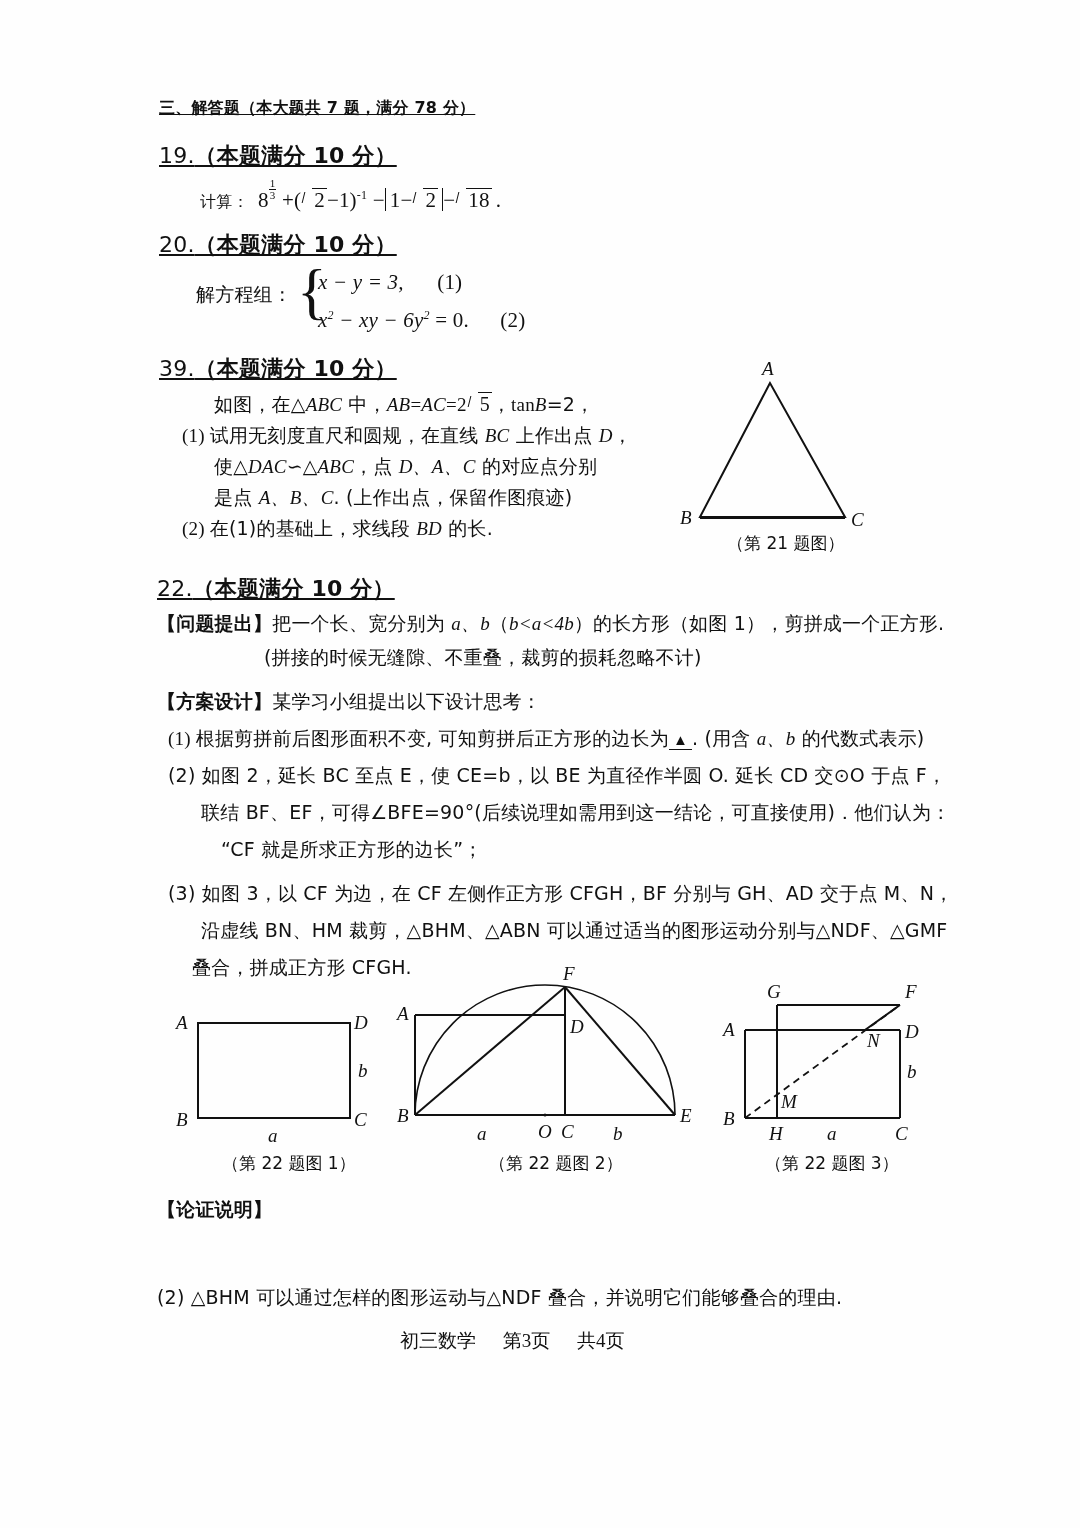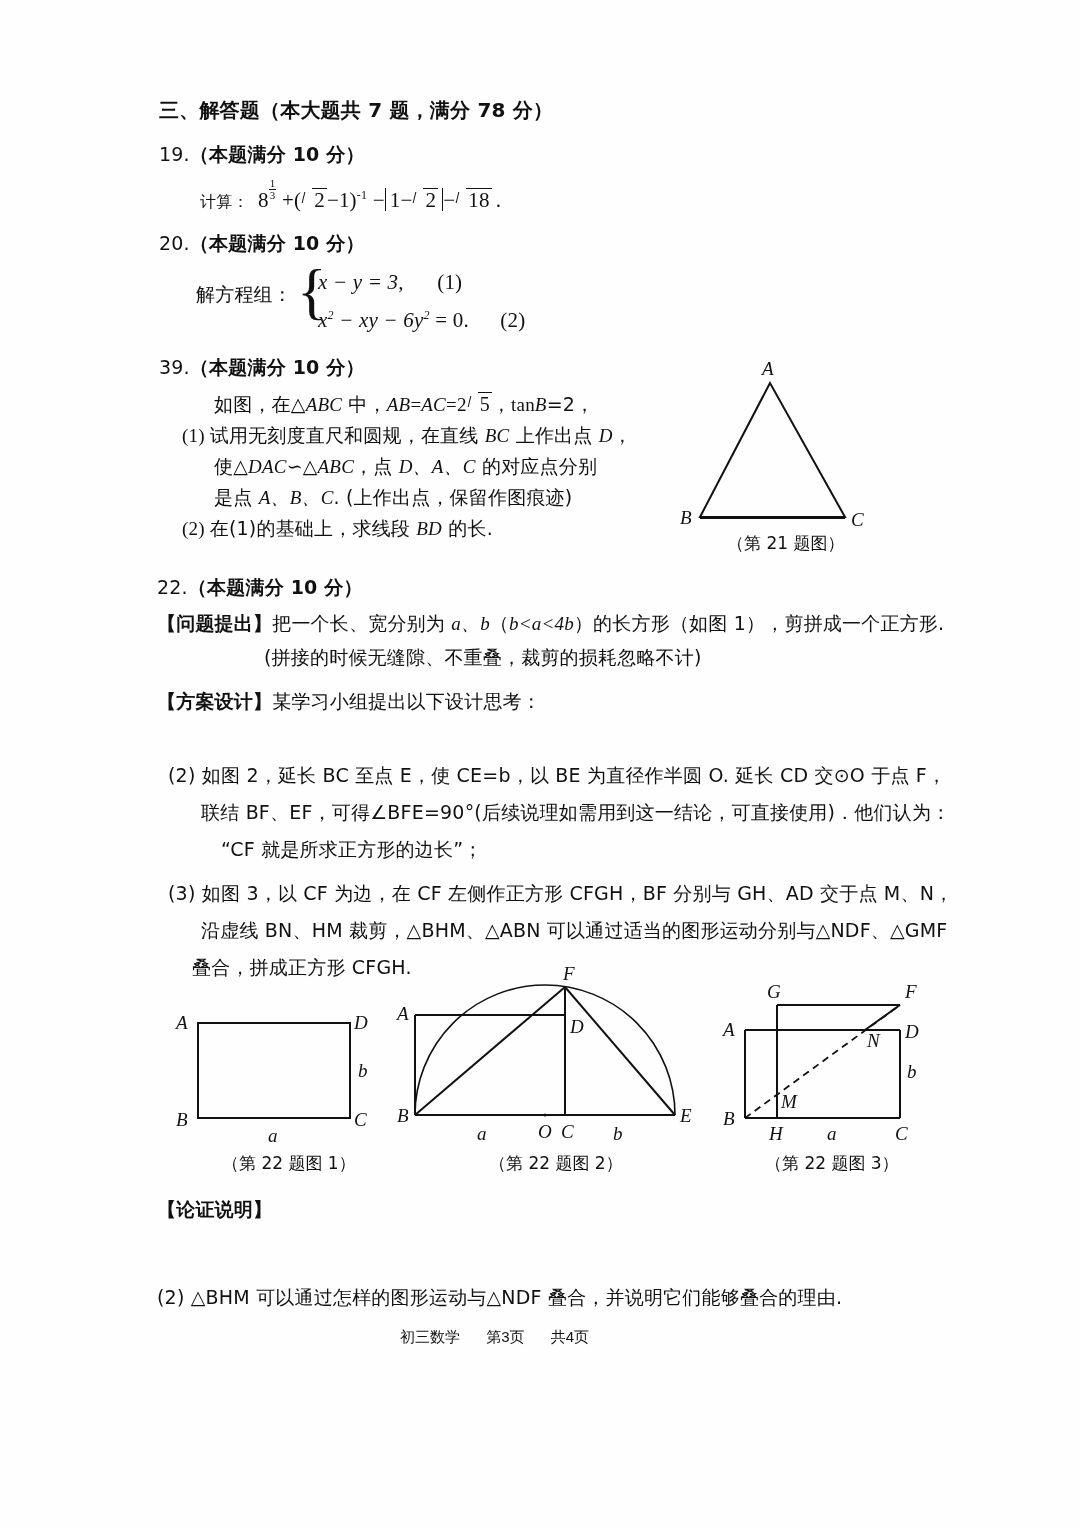--- a/index.html
+++ b/index.html
@@ -26,22 +26,22 @@
   
   .tx {
     position: absolute;
     white-space: nowrap;
     line-height: 1.0;
     letter-spacing: 0.2px;
   }
   .cn  { font-family: "DejaVu Sans", "Liberation Sans", sans-serif; }
   .cnb { font-family: "DejaVu Sans", "Liberation Sans", sans-serif; font-weight: bold; }
   .it  { font-style: italic; font-family: "Liberation Serif", serif; }
-  .sec { font-size: 20px; font-weight: bold; }
-  .qh  { font-size: 19px; }
+  .sec { font-size: 16px; font-weight: bold; text-decoration: underline; }
+  .qh  { font-size: 22px; text-decoration: underline; }
   .body-t { font-size: 19px; }
 
   
   .math { font-family: "Liberation Serif", serif; font-style: italic; font-size: 21px; }
   .mathn { font-style: normal; }
   sup.frac {
     font-style: normal;
     font-size: 11px;
     display: inline-block;
     text-align: center;
@@ -78,21 +78,21 @@
   }
 
   
   svg { position: absolute; overflow: visible; }
   .ln { stroke: #111; stroke-width: 2; fill: none; }
   .ln-thin { stroke: #111; stroke-width: 1.6; fill: none; }
   .ln-dash { stroke: #111; stroke-width: 1.8; fill: none; stroke-dasharray: 7 5; }
   .lbl { font-family: "Liberation Serif", serif; font-style: italic; font-size: 19px; fill: #111; }
 
   .capt { position:absolute; font-size: 17px; font-family: "DejaVu Sans", sans-serif; white-space: nowrap;}
-  .footer { position:absolute; font-size: 15px; font-family:Liberation Sans, sans-serif; white-space:nowrap;}
+  .footer { position:absolute; font-size: 19px; font-family:Liberation Serif, serif; white-space:nowrap;}
   .blank-tri { font-size: 15px; }
   .ul { border-bottom: 1.6px solid #111; padding: 0 4px 1px 4px; }
 </style>
 </head>
 <body>
 
 <div class="page">
 
   <div class="tx cnb sec" style="left:159px; top:100px;">三、解答题（本大题共 7 题，满分 78 分）</div>
 
@@ -161,20 +161,24 @@
 
   <div class="tx body-t" style="left:157px; top:614px;">
     <span class="cnb">【问题提出】</span><span class="cn">把一个长、宽分别为 </span><span class="it">a、b</span><span class="cn">（</span><span class="it">b&lt;a&lt;4b</span><span class="cn">）的长方形（如图 1），剪拼成一个正方形.</span>
   </div>
   <div class="tx cn body-t" style="left:264px; top:648px;">(拼接的时候无缝隙、不重叠，裁剪的损耗忽略不计)</div>
 
   <div class="tx body-t" style="left:157px; top:692px;">
     <span class="cnb">【方案设计】</span><span class="cn">某学习小组提出以下设计思考：</span>
   </div>
 
+  <div class="tx body-t" style="left:168px; top:729px;">
+    <span>(1)</span>
+    <span class="cn">根据剪拼前后图形面积不变, 可知剪拼后正方形的边长为</span><span class="ul blank-tri">▲</span><span class="cn">. (用含 </span><span class="it">a、b</span><span class="cn"> 的代数式表示)</span>
+  </div>
 
   <div class="tx cn body-t" style="left:168px; top:766px;">
     <span>(2)</span>
     <span>如图 2，延长 BC 至点 E，使 CE=b，以 BE 为直径作半圆 O. 延长 CD 交⊙O 于点 F，</span>
   </div>
   <div class="tx cn body-t" style="left:201px; top:803px;">联结 BF、EF，可得∠BFE=90°(后续说理如需用到这一结论，可直接使用)．他们认为：</div>
   <div class="tx cn body-t" style="left:221px; top:840px;">“CF 就是所求正方形的边长”；</div>
 
   <div class="tx cn body-t" style="left:168px; top:884px;">
     <span>(3)</span>

